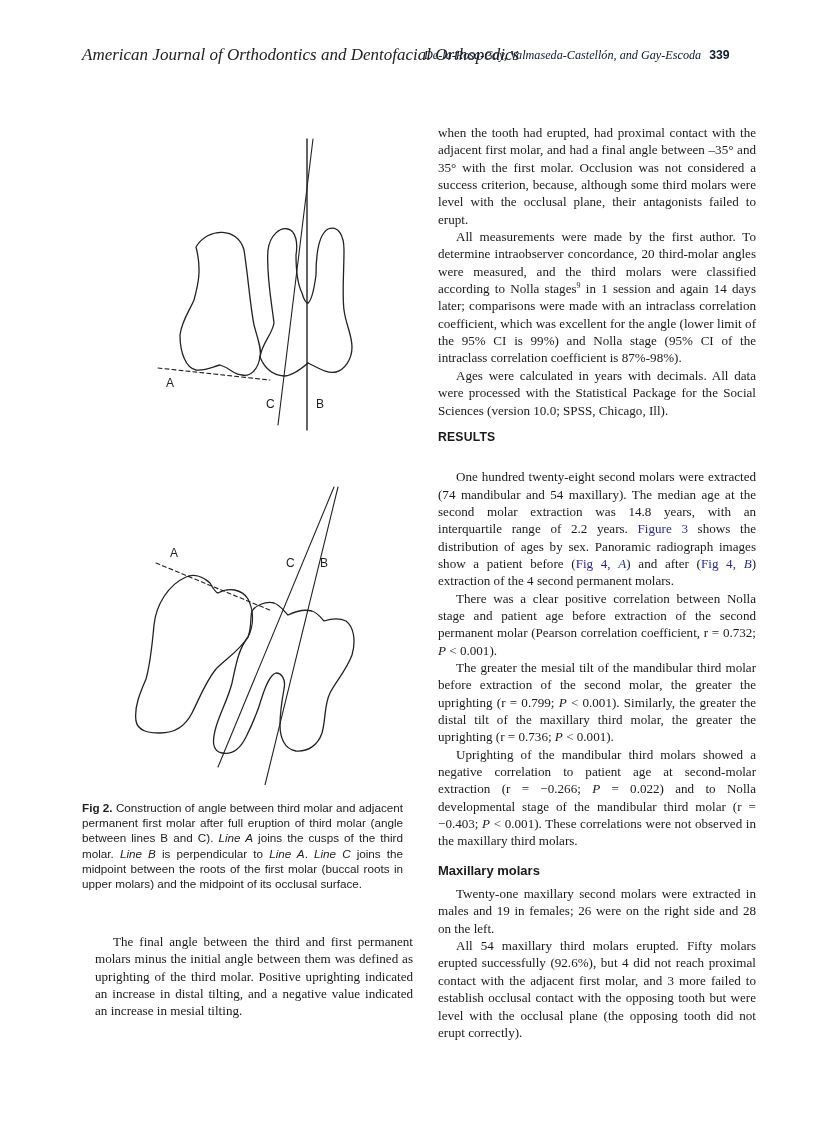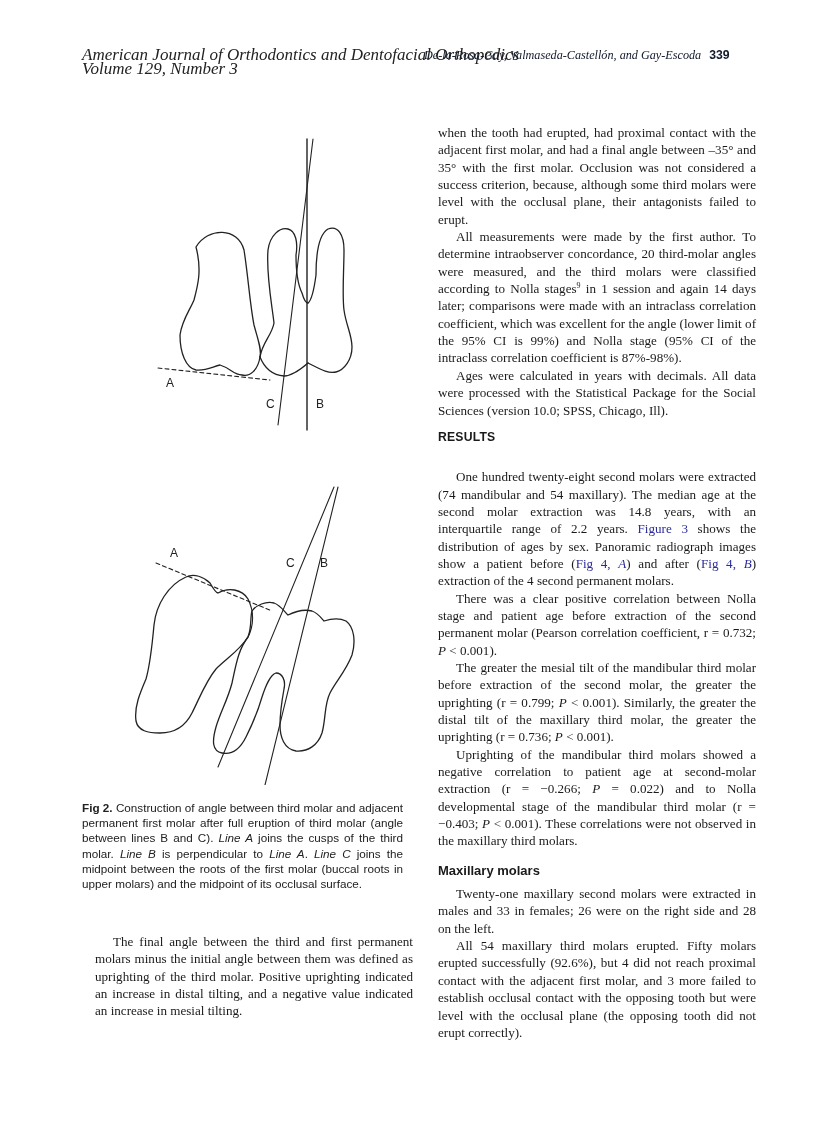--- a/index.html
+++ b/index.html
@@ -21,21 +21,20 @@
     .caption b { font-weight: bold; }
     .fig { position: absolute; }
     .fig svg { display: block; }
     .fig-label { font-family: "Liberation Sans", sans-serif; font-size: 12px; fill: #222; }
   </style>
 </head>
 <body>
 
 <div class="hdr-left">
   <div>American Journal of Orthodontics and Dentofacial Orthopedics</div>
-  <div>Volume 129, Number 3</div>
 </div>
 <div class="hdr-right">
   <span>De-la-Rosa-Gay, Valmaseda-Castellón, and Gay-Escoda</span><span class="hdr-page">339</span>
 </div>
 
 <div class="fig" style="left:130px; top:125px;">
   <svg width="260" height="320" viewBox="0 0 260 320">
     <g fill="none" stroke="#222" stroke-width="1.3" stroke-linecap="round" stroke-linejoin="round">
 
       <path d="M 66 122 C 78 102, 108 102, 114 125 C 118 150, 120 180, 124 200 C 128 215, 132 225, 130 232 C 128 245, 120 252, 112 250 C 104 250, 100 243, 90 240 C 82 242, 76 246, 66 245 C 56 243, 50 228, 50 210 C 52 195, 60 185, 64 175 C 68 160, 72 145, 66 122 Z"></path>
@@ -96,15 +95,15 @@
   <p><span>One hundred twenty-eight second molars were extracted (74 mandibular and 54 maxillary). The median age at the second molar extraction was 14.8 years, with an interquartile range of 2.2 years. </span><span class="link">Figure 3</span><span> shows the distribution of ages by sex. Panoramic radiograph images show a patient before (</span><span class="link"><span>Fig 4</span><span>, </span><span class="ital">A</span></span><span>) and after (</span><span class="link"><span>Fig 4</span><span>, </span><span class="ital">B</span></span><span>) extraction of the 4 second permanent molars.</span></p>
 
   <p><span>There was a clear positive correlation between Nolla stage and patient age before extraction of the second permanent molar (Pearson correlation coefficient, r = 0.732; </span><span class="ital">P</span><span> &lt; 0.001).</span></p>
 
   <p><span>The greater the mesial tilt of the mandibular third molar before extraction of the second molar, the greater the uprighting (r = 0.799; </span><span class="ital">P</span><span> &lt; 0.001). Similarly, the greater the distal tilt of the maxillary third molar, the greater the uprighting (r = 0.736; </span><span class="ital">P</span><span> &lt; 0.001).</span></p>
 
   <p><span>Uprighting of the mandibular third molars showed a negative correlation to patient age at second-molar extraction (r = −0.266; </span><span class="ital">P</span><span> = 0.022) and to Nolla developmental stage of the mandibular third molar (r = −0.403; </span><span class="ital">P</span><span> &lt; 0.001). These correlations were not observed in the maxillary third molars.</span></p>
 
   <div class="subsec-head">Maxillary molars</div>
 
-  <p>Twenty-one maxillary second molars were extracted in males and 33 in females; 26 were on the right side and 28 on the left.</p>
+  <p>Twenty-one maxillary second molars were extracted in males and 19 in females; 26 were on the right side and 28 on the left.</p>
   <p>All 54 maxillary third molars erupted. Fifty molars erupted successfully (92.6%), but 4 did not reach proximal contact with the adjacent first molar, and 3 more failed to establish occlusal contact with the opposing tooth but were level with the occlusal plane (the opposing tooth did not erupt correctly).</p>
 </div>
 
 </body></html>

